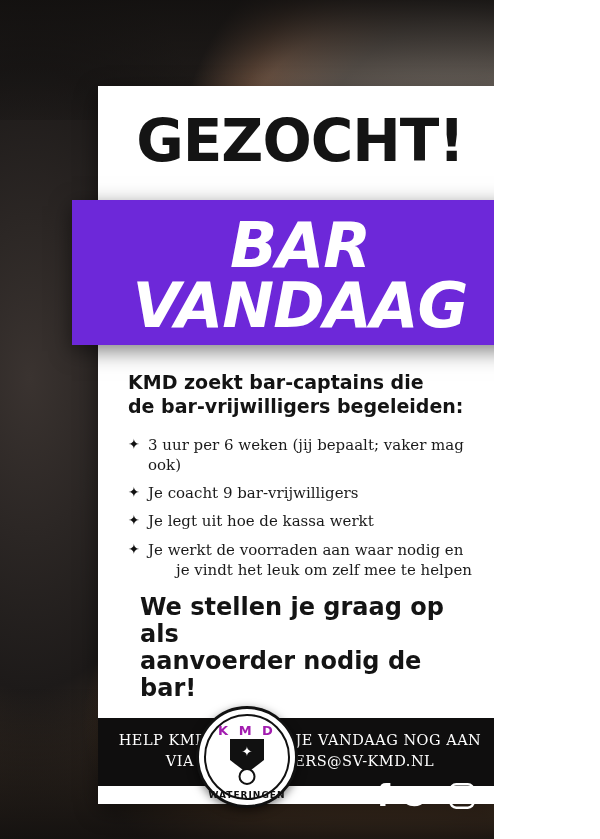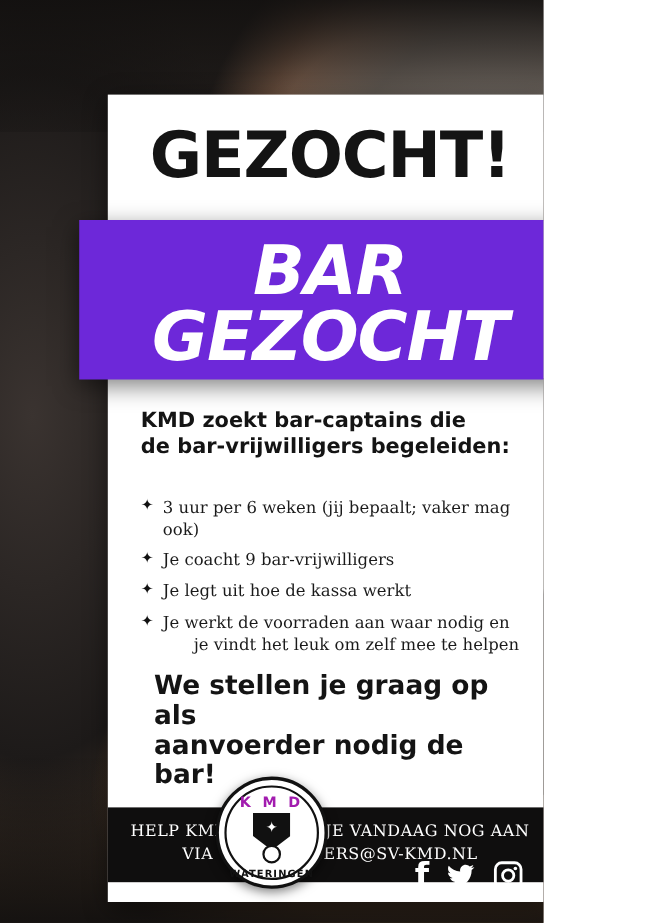--- a/index.html
+++ b/index.html
@@ -138,21 +138,21 @@
   
   .body-block {
     padding: 170px 30px 0 30px;
   }
   .lead {
     font-family: "DejaVu Sans", sans-serif;
     font-weight: bold;
     font-size: 19px;
     line-height: 1.28;
     color: #141414;
-    margin: 0 0 32px 0;
+    margin: 0 0 16px 0;
   }
   .bullets {
     list-style: none;
     margin: 0 0 14px 0;
     padding: 0;
   }
   .bullets li {
     font-family: "DejaVu Serif", serif;
     font-size: 15px;
     line-height: 1.35;
@@ -347,21 +347,21 @@
       <div class="cta">
         <span>HELP KMD EN MELD JE VANDAAG NOG AAN</span><br>
         <span>VIA VRIJWILLIGERS@SV-KMD.NL</span>
       </div>
     </div>
     <div class="sheet-pad-bottom"></div>
   </div>
 
   <div class="black-banner">
     <div class="l1">BAR</div>
-    <div class="l2">GEZOCHT</div>
+    <div class="l2">VANDAAG</div>
   </div>
 
   <div class="logo">
     <div class="ring"></div>
     <div class="kmd">K M D</div>
     <div class="shield"></div>
     <div class="star">✦</div>
     <div class="ball"></div>
     <div class="wateringen">WATERINGEN</div>
   </div>

